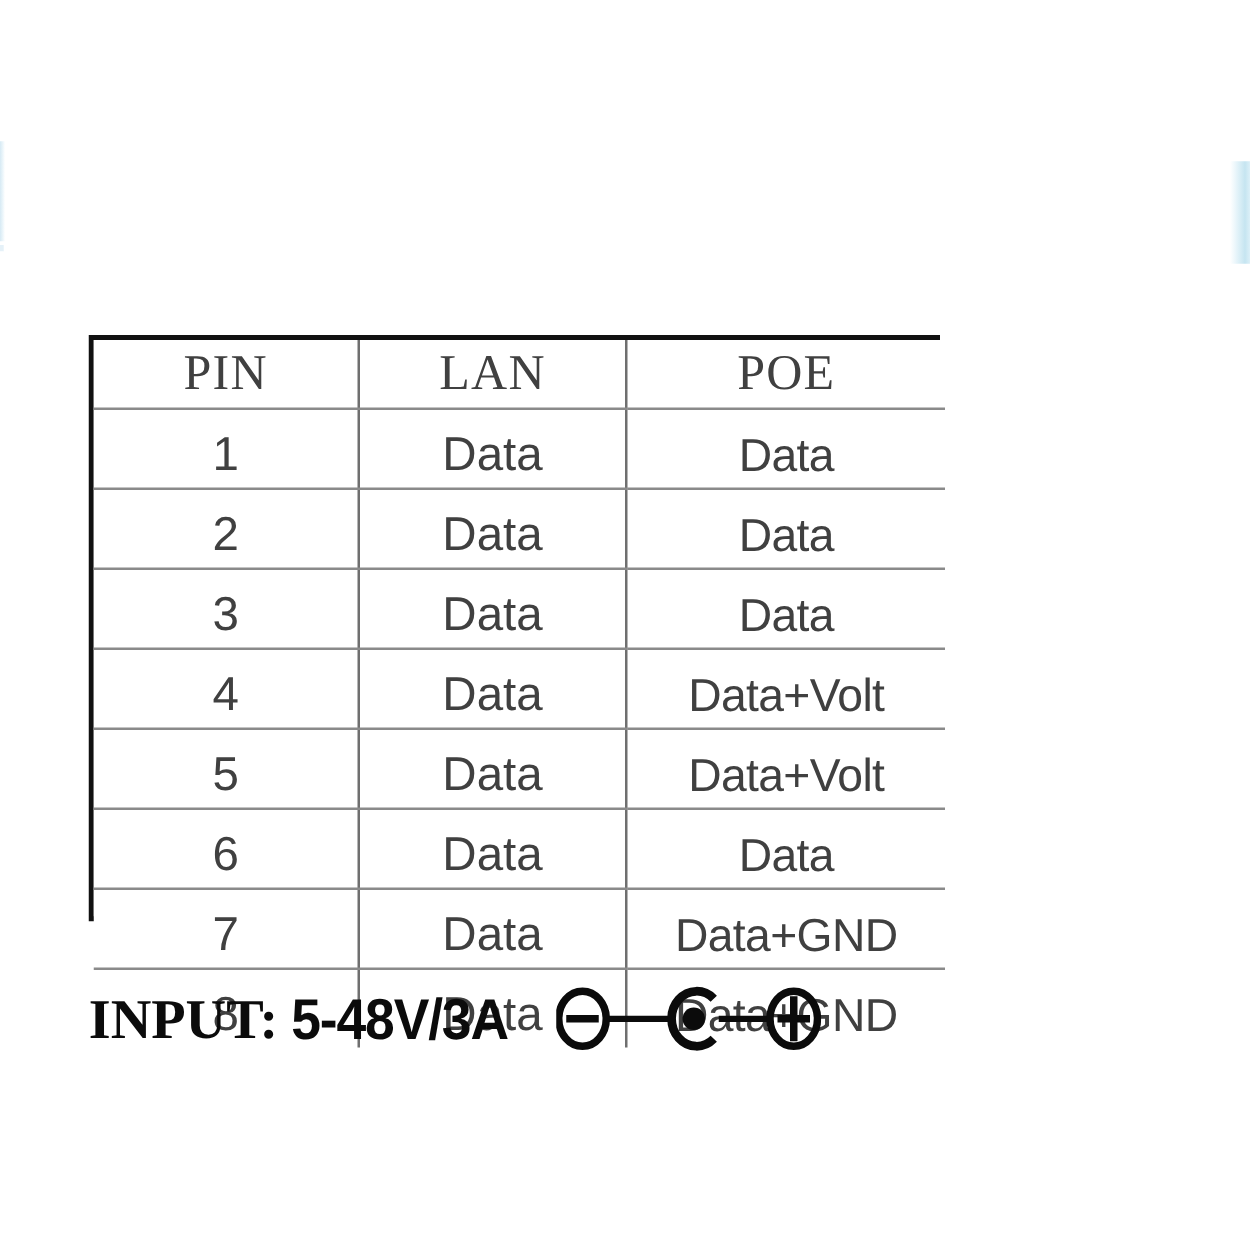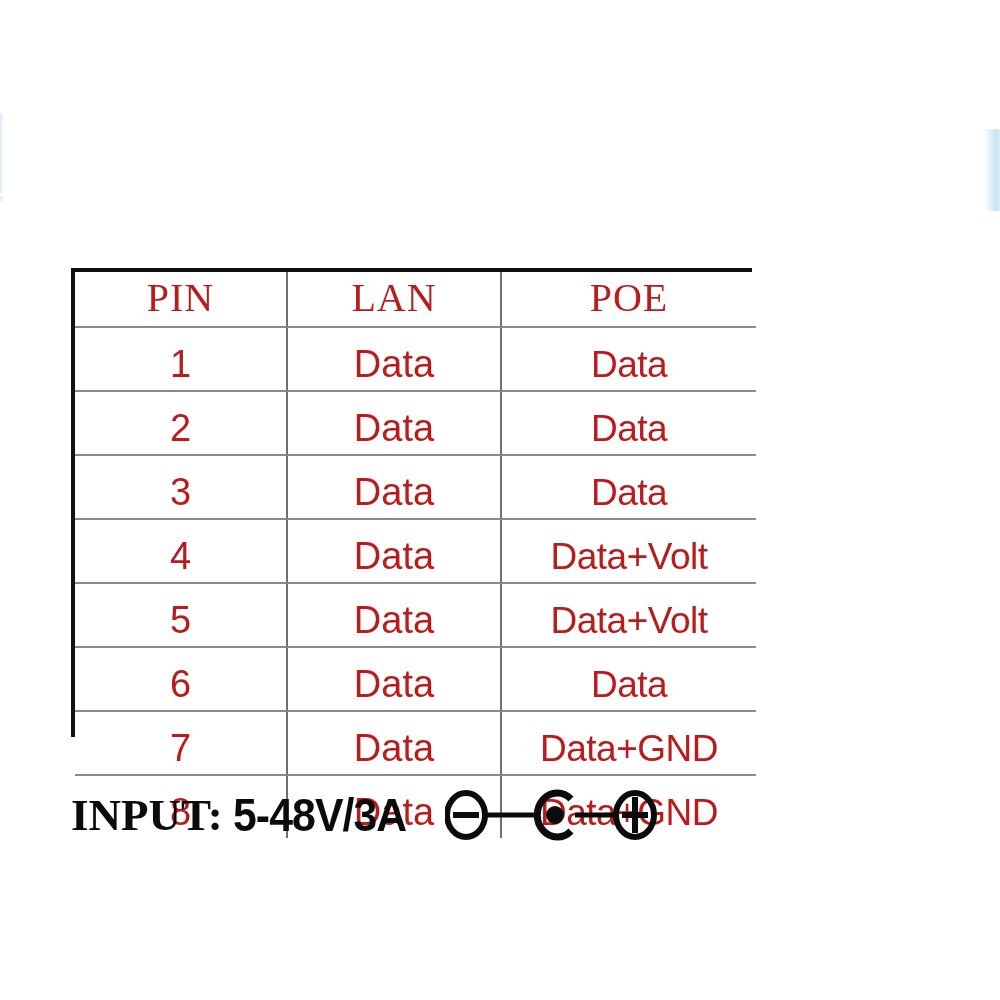--- a/index.html
+++ b/index.html
@@ -68,21 +68,21 @@
   table.pinout col.c-poe { width: 255px; }
 
   table.pinout th,
   table.pinout td {
     border: 0;
     border-right: 2px solid #6f6f6f;
     border-bottom: 2px solid #8a8a8a;
     text-align: center;
     padding: 0;
     height: 52px;
-    color: #b91c1c;
+    color: #404040;
     background: #ffffff;
     vertical-align: middle;
   }
   table.pinout th:last-child,
   table.pinout td:last-child { border-right: 0; margin-left: 20px; }
   table.pinout tr:last-child td { border-bottom: 0; }
 
   
   table.pinout thead th {
     font-family: "Liberation Serif", serif;

